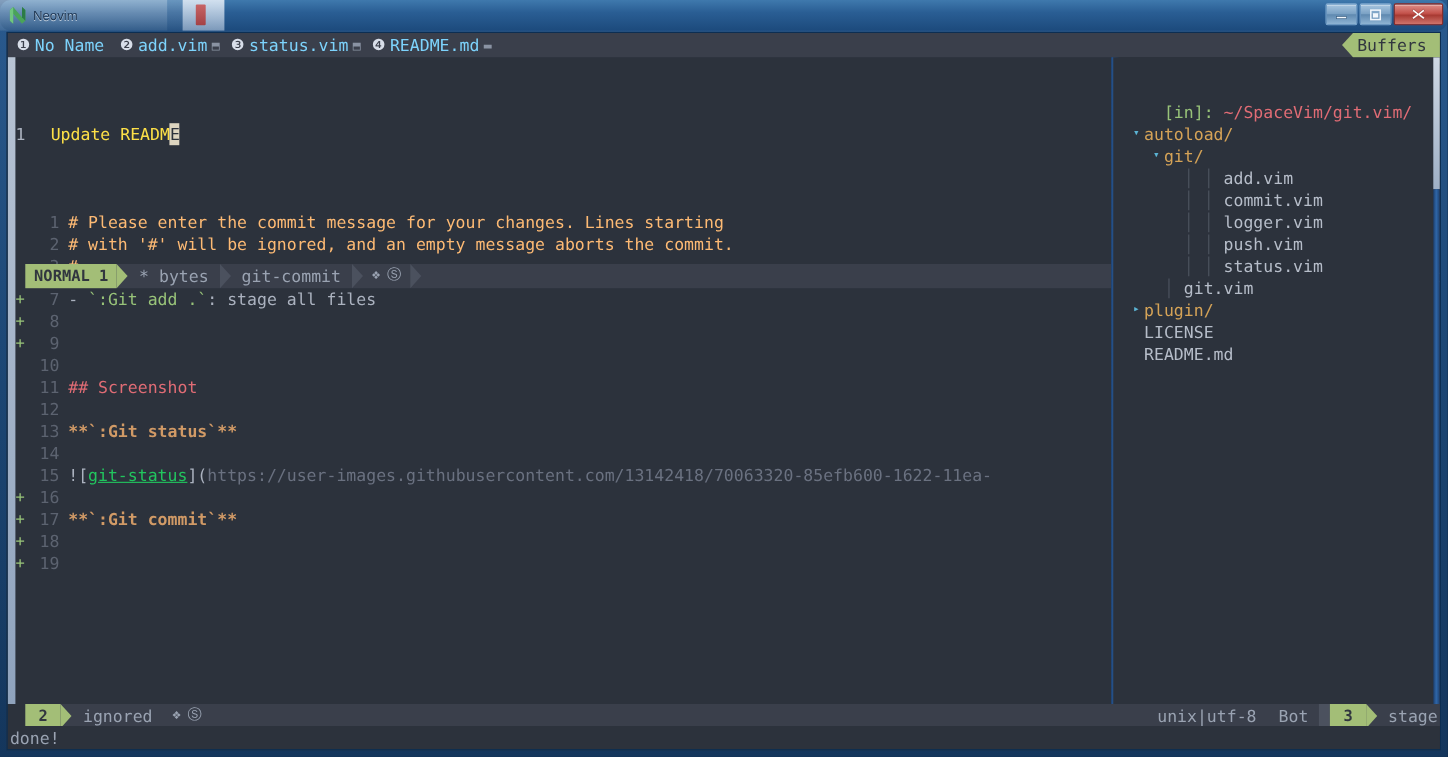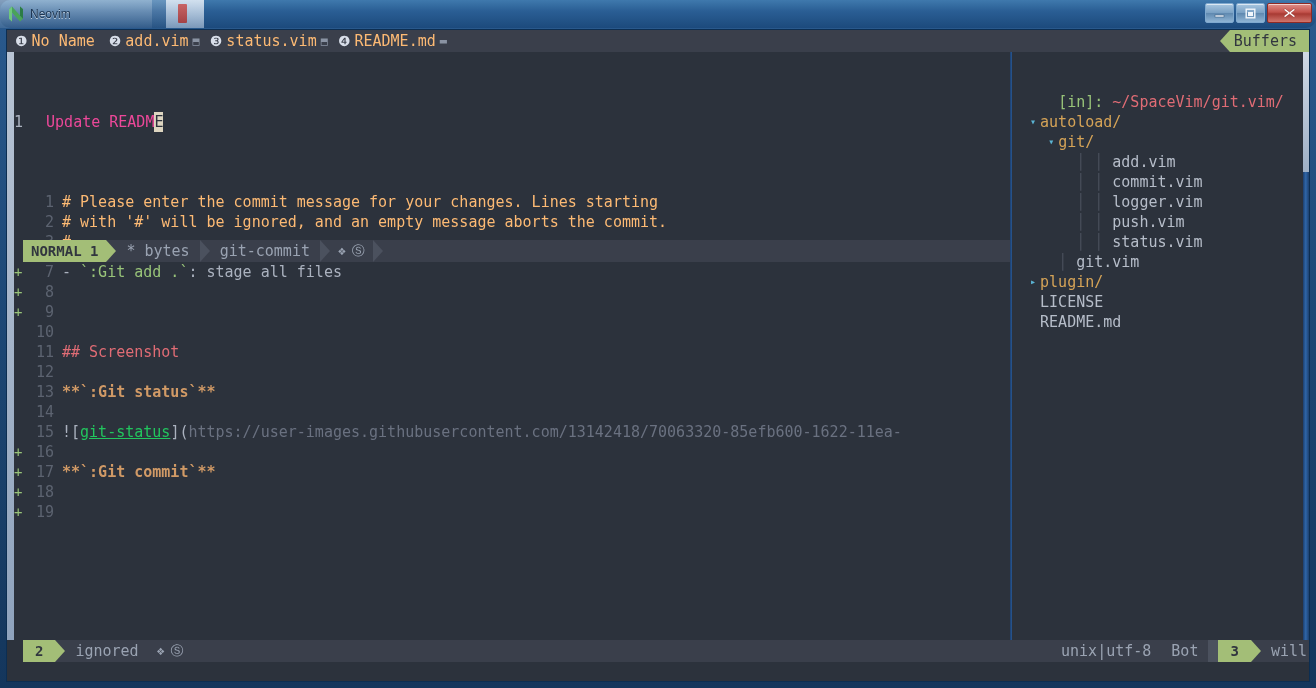--- a/index.html
+++ b/index.html
@@ -74,21 +74,21 @@
 
   
   #tabline {
     position: absolute; left: 0; top: 0; width: 1304px; height: 22px;
     background: #3a3f4b; color: #9aa3b2;
     display: flex; align-items: center; white-space: pre;
   }
   #tabline .tabs { display: flex; align-items: center; padding-left: 8px; }
   .tab { display: flex; align-items: center; white-space: pre; padding-right: 10px; }
   .tab .num { color: #d8dee9; font-size: 14px; }
-  .tab .nm { color: #fdba74; }
+  .tab .nm { color: #7dd3fc; }
   .tab .ft { color: #8a93a3; font-size: 12px; padding-left: 4px; }
   #buffers-seg {
     position: absolute; right: 0; top: 0; height: 22px;
     display: flex; align-items: center;
   }
   #buffers-arrow {
     width: 0; height: 0;
     border-top: 11px solid transparent; border-bottom: 11px solid transparent;
     border-right: 10px solid #a3be77;
   }
@@ -116,21 +116,21 @@
     display: inline-block; width: 14px; text-align: left;
     color: #98c379; font-size: 14px; flex: 0 0 14px;
   }
   .num {
     display: inline-block; width: 34px; text-align: right;
     color: #5c6370; flex: 0 0 34px; padding-right: 8px;
   }
   .num.cur { color: #abb2bf; }
   .txt { color: #abb2bf; }
   .c-comment { color: #fdba74; }
-  .c-white   { color: #ec4899; }
+  .c-white   { color: #fde047; }
   .c-head    { color: #e06c75; }
   .c-code    { color: #98c379; }
   .c-bold    { color: #d19a66; font-weight: bold; }
   .c-link    { color: #22c55e; text-decoration: underline; }
   .c-url     { color: #6a7180; }
   .cursor    { background: #ddd5c0; color: #2c323c; }
 
   
   .statusline {
     position: absolute; left: 16px; height: 22px; width: 1304px;
@@ -327,27 +327,30 @@
       </div>
 
       <div class="spacer"></div>
 
       <div class="seg">unix|utf-8</div>
       <div class="seg">Bot</div>
 
       <div style="width:10px;height:22px;background:#4b515e"></div>
       <div class="pl-mode" style="padding:0 12px">3</div>
       <div class="arrow-r"></div>
-      <div class="seg">will</div>
+      <div class="seg">stage</div>
       <div class="arrow-r dim"></div>
     </div>
 
     <div class="vsep" style="left:1003px;top:22px;height:588px;"></div>
 
     <div id="defx">
       <div id="defx-rows"><div class="row"><span style="white-space: pre;">    </span><span class="dx-tri"> </span><span class="dx-in">[in]: </span><span class="dx-path">~/SpaceVim/git.vim/</span></div><div class="row"><span style="white-space: pre;">  </span><span class="dx-tri">▾</span><span class="dx-dir">autoload/</span></div><div class="row"><span style="white-space: pre;">    </span><span class="dx-tri">▾</span><span class="dx-dir">git/</span></div><div class="row"><span style="white-space: pre;">      </span><span class="dx-tri"> </span><span class="dx-guide" style="white-space: pre;">│ │</span><span> </span><span class="dx-file">add.vim</span></div><div class="row"><span style="white-space: pre;">      </span><span class="dx-tri"> </span><span class="dx-guide" style="white-space: pre;">│ │</span><span> </span><span class="dx-file">commit.vim</span></div><div class="row"><span style="white-space: pre;">      </span><span class="dx-tri"> </span><span class="dx-guide" style="white-space: pre;">│ │</span><span> </span><span class="dx-file">logger.vim</span></div><div class="row"><span style="white-space: pre;">      </span><span class="dx-tri"> </span><span class="dx-guide" style="white-space: pre;">│ │</span><span> </span><span class="dx-file">push.vim</span></div><div class="row"><span style="white-space: pre;">      </span><span class="dx-tri"> </span><span class="dx-guide" style="white-space: pre;">│ │</span><span> </span><span class="dx-file">status.vim</span></div><div class="row"><span style="white-space: pre;">    </span><span class="dx-tri"> </span><span class="dx-guide" style="white-space: pre;">│</span><span> </span><span class="dx-file">git.vim</span></div><div class="row"><span style="white-space: pre;">  </span><span class="dx-tri">▸</span><span class="dx-dir">plugin/</span></div><div class="row"><span style="white-space: pre;">  </span><span class="dx-tri"> </span><span class="dx-file">LICENSE</span></div><div class="row"><span style="white-space: pre;">  </span><span class="dx-tri"> </span><span class="dx-file">README.md</span></div></div>
       <div id="defx-scrollbar"></div>
       <div id="defx-rail"></div>
     </div>
 
+    <div id="cmdline">
+      <span>done!</span>
+    </div>
 
   </div>
 </div>
 
 </body></html>

